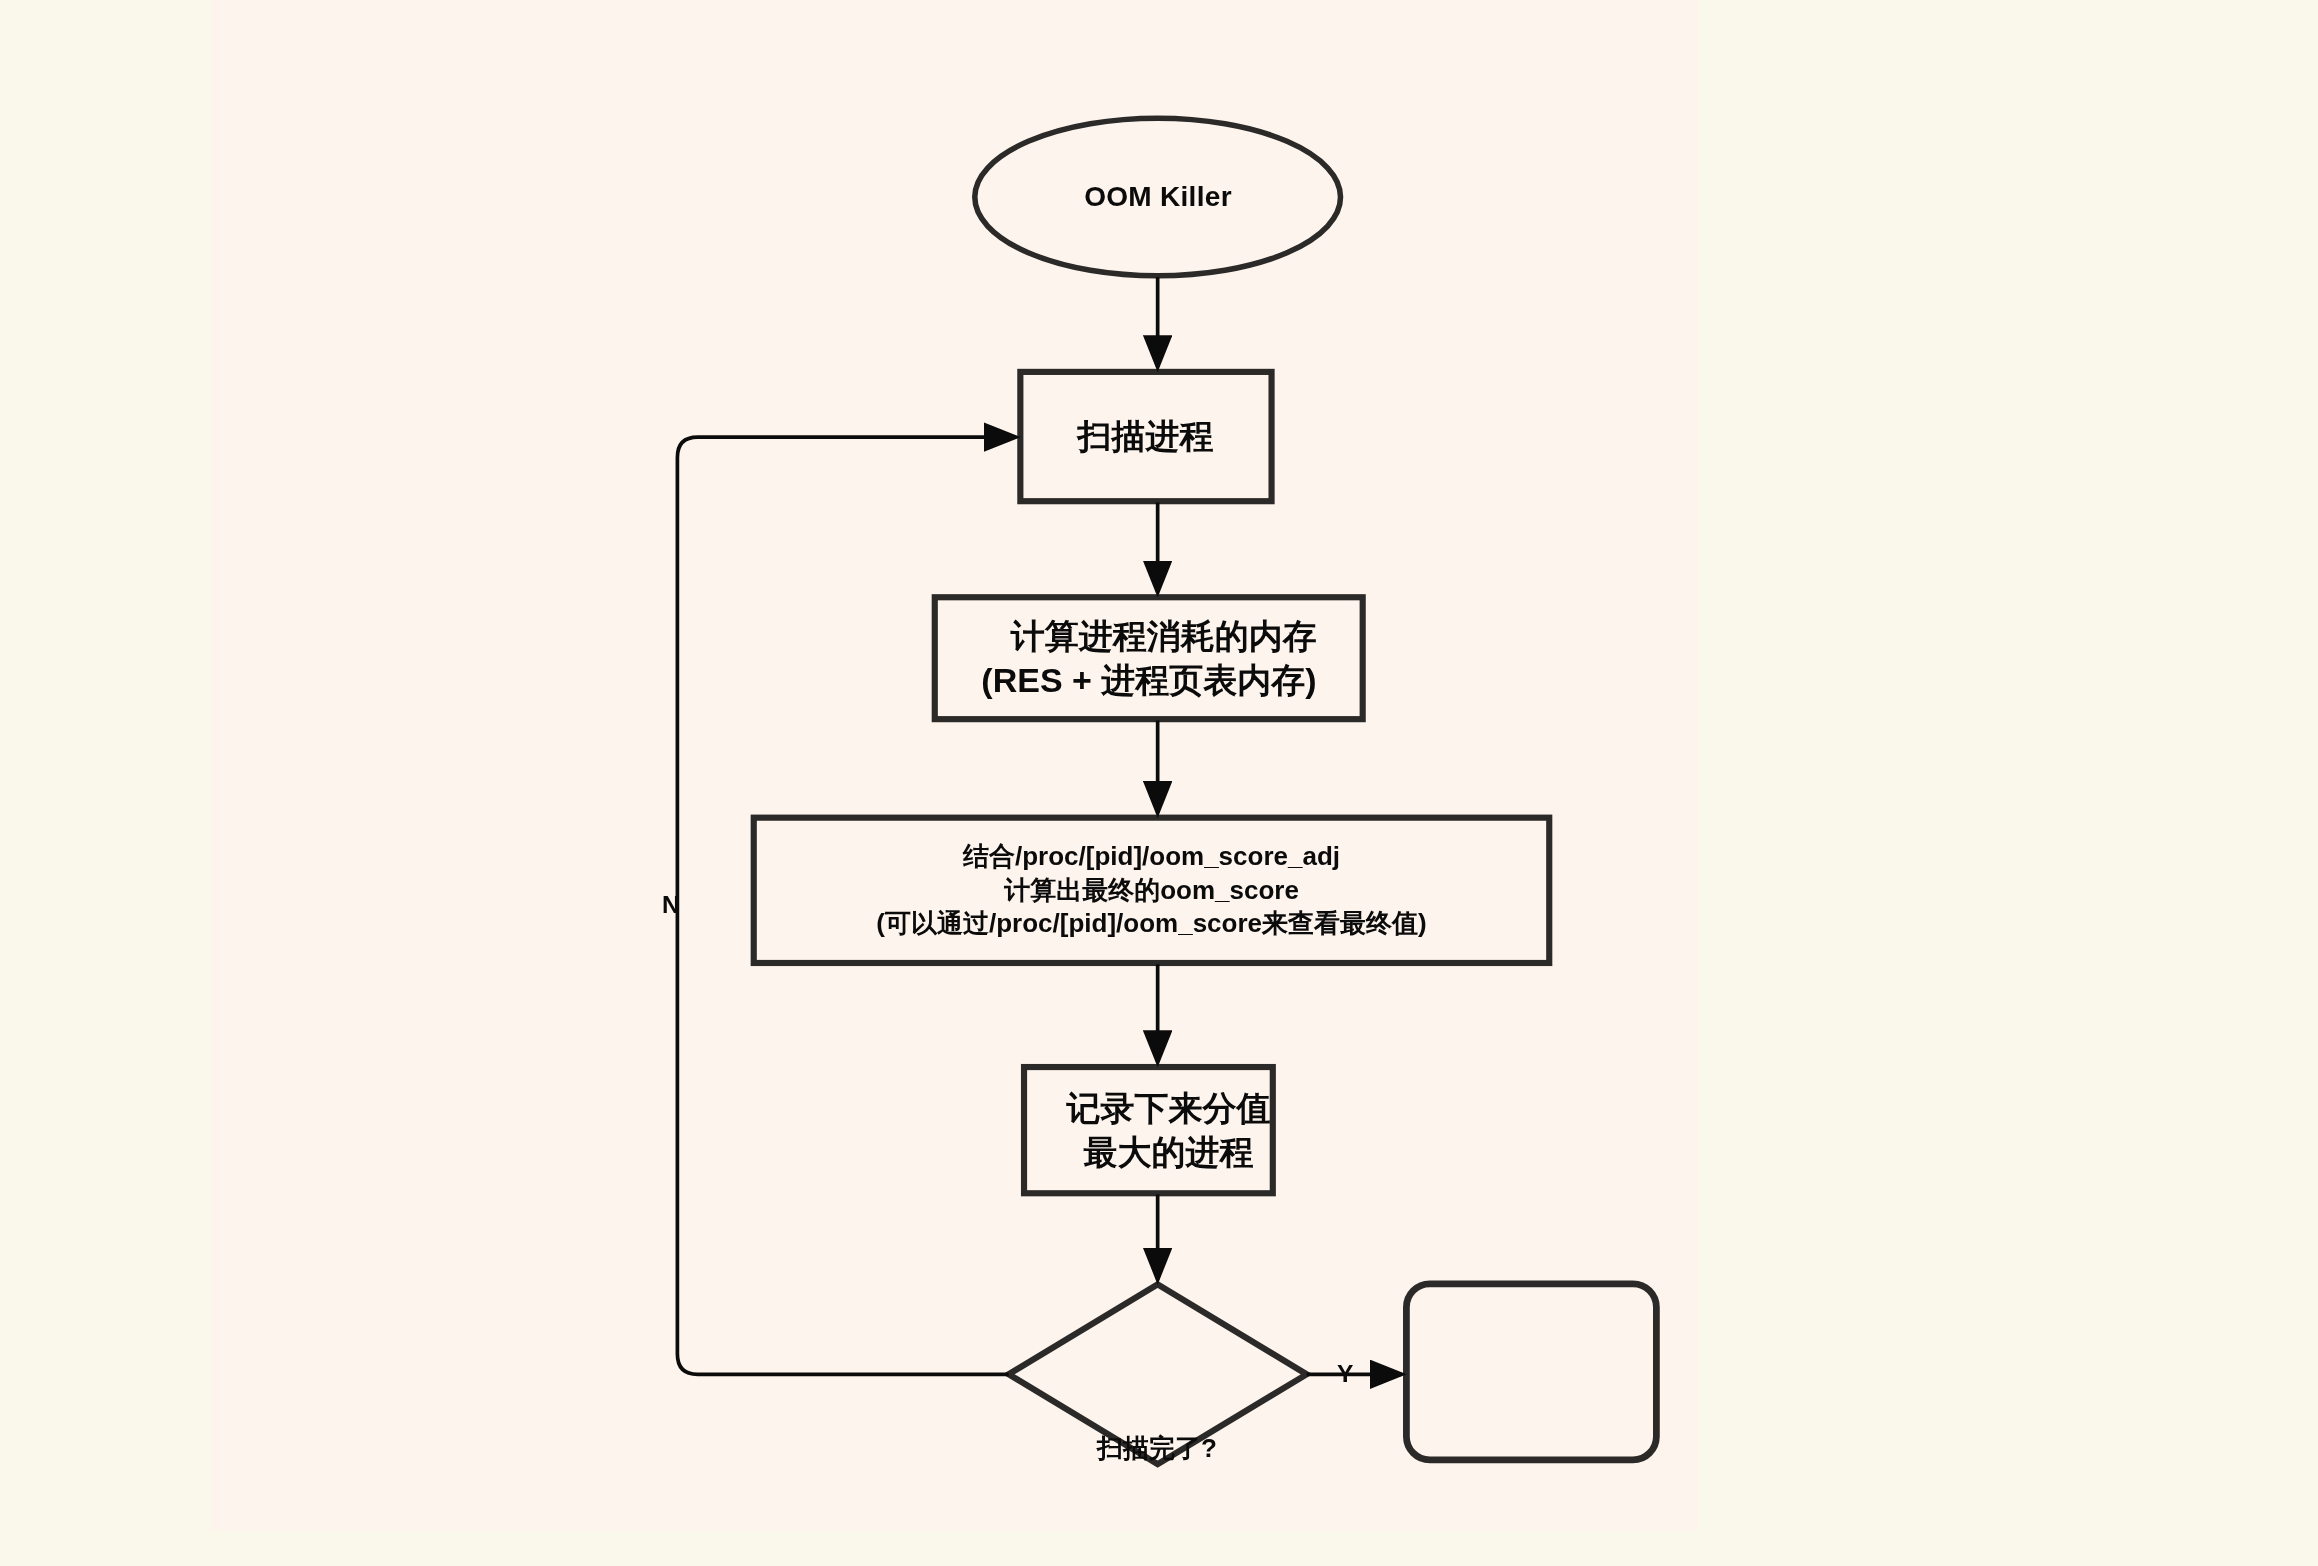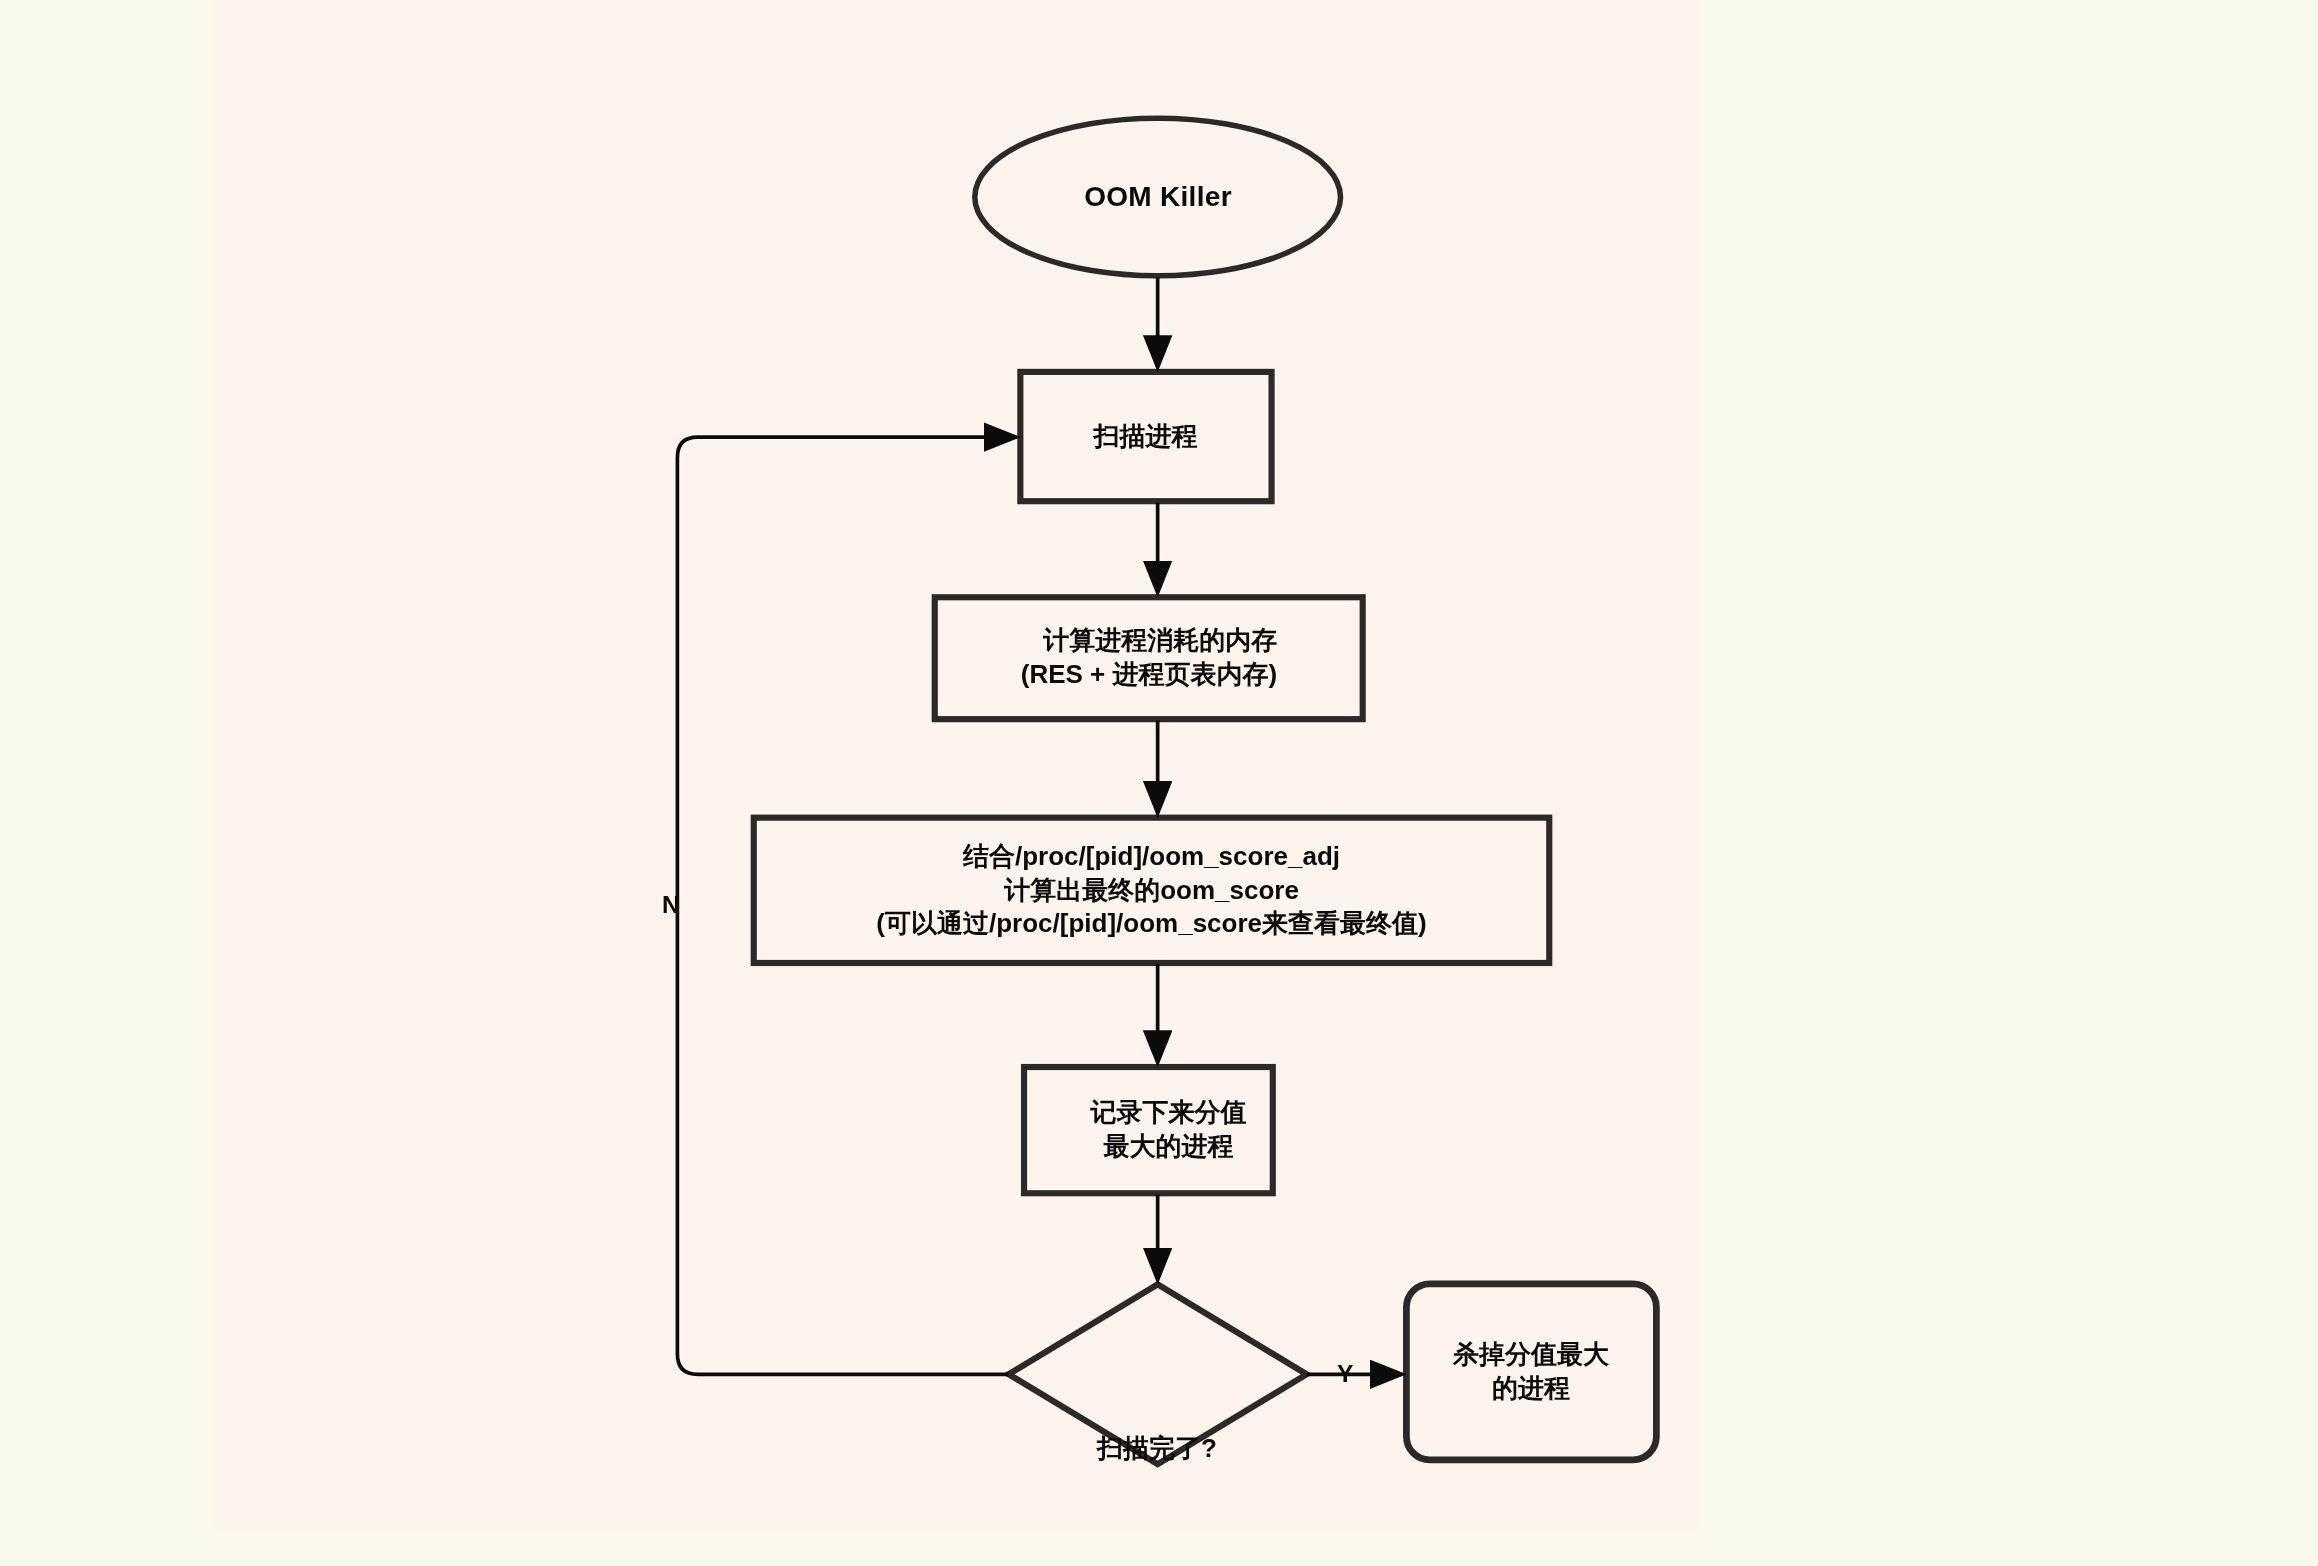--- a/index.html
+++ b/index.html
@@ -40,21 +40,21 @@
     align-items: center;
     justify-content: center;
     text-align: center;
     color: #0b0b0b;
     font-weight: bold;
     line-height: 1.30;
     white-space: pre-line;
     pointer-events: none;
   }
   .lbl-start      { font-size: 28px; letter-spacing: 0.3px; }
-  .lbl-proc       { font-size: 26px; }
+  .lbl-proc       { font-size: 34px; }
   .lbl-proc-wide  { font-size: 26px; }
   .lbl-decision   { font-size: 26px; }
   .lbl-end        { font-size: 26px; }
   .edge-label {
     position: absolute;
     color: #0b0b0b;
     font-weight: bold;
     font-size: 24.6px;
     line-height: 1;
     pointer-events: none;
@@ -112,21 +112,19 @@
 
   <div class="node-label lbl-proc-wide" style="left:754px; top:818px; width:795px; height:145px;">结合/proc/[pid]/oom_score_adj
 计算出最终的oom_score
 (可以通过/proc/[pid]/oom_score来查看最终值)</div>
 
   <div class="node-label lbl-proc" style="left:1044px; top:1067px; width:249px; height:126px;">记录下来分值
 最大的进程</div>
 
   <div class="node-label lbl-decision" style="left:1034px; top:1412px; width:246px; height:74px;">扫描完了?</div>
 
-  <div class="node-label lbl-end" style="left:1406px; top:1284px; width:250px; height:176px;">杀掉分值最大
-的进程</div>
 
   <div class="edge-label" style="left:1337px; top:1362px;">Y</div>
 
   <div class="edge-label" style="left:662px; top:893px;">N</div>
 
 </div>
 
 
 </body></html>

